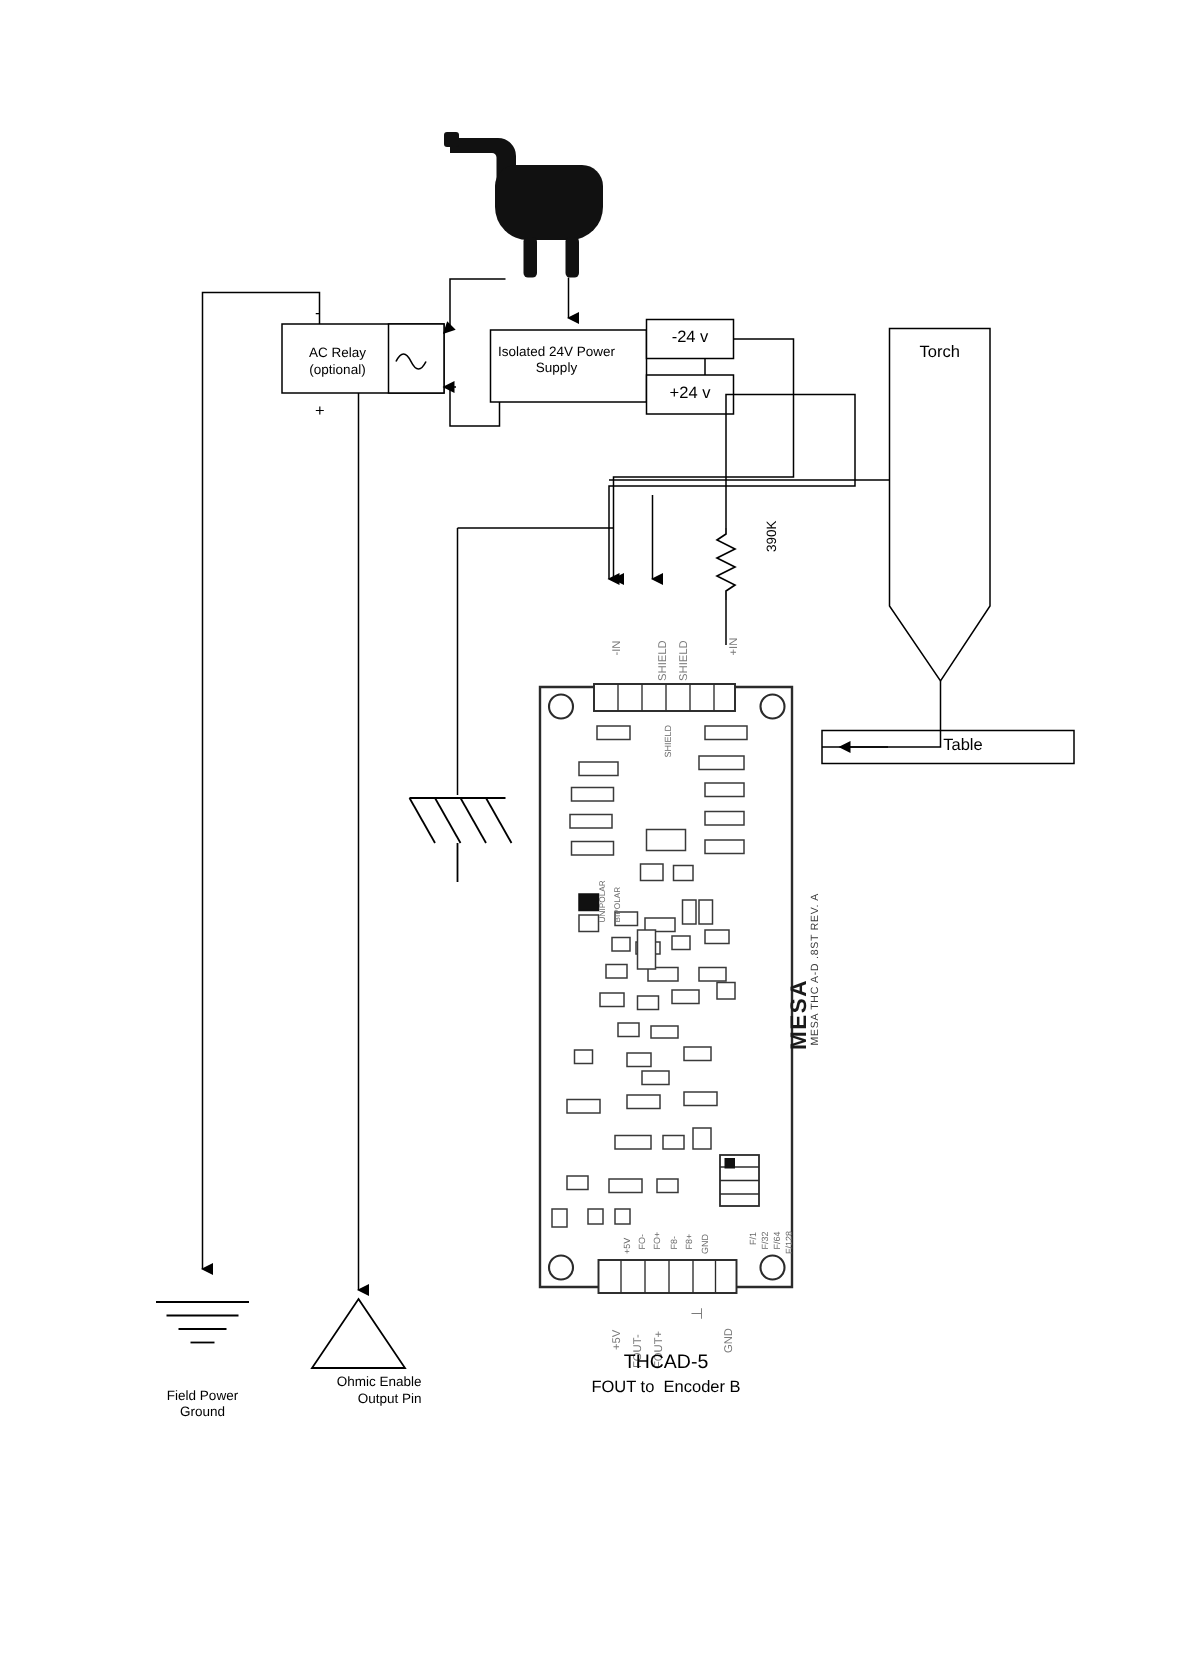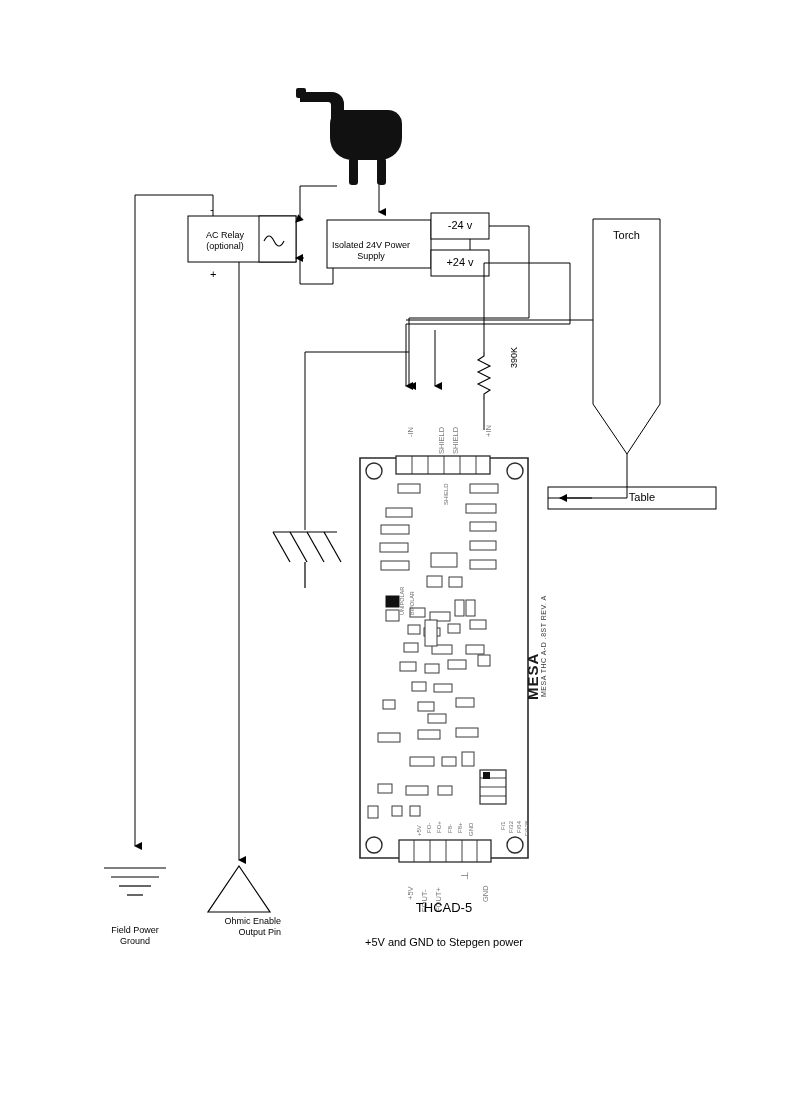--- a/index.html
+++ b/index.html
@@ -248,21 +248,21 @@
     </g>
   </svg>
 
   <div class="box-label" style="left:190px; top:230px; width:70px;">
     <span style="white-space:pre-line;">AC Relay
 (optional)</span>
   </div>
   <div class="txt" style="left:210px; top:203px; font-size:11px;">-</div>
   <div class="txt" style="left:210px; top:268px; font-size:11px;">+</div>
 
-  <div class="box-label" style="left:329px; top:229px; width:84px;margin-top:11px;">
+  <div class="box-label" style="left:329px; top:229px; width:84px;">
     <span style="white-space:pre-line;">Isolated 24V Power
 Supply</span>
   </div>
 
   <div class="box-label" style="left:431px; top:219px; width:58px; font-size:11px;">-24 v</div>
   <div class="box-label" style="left:431px; top:256px; width:58px; font-size:11px;">+24 v</div>
 
   <div class="box-label" style="left:593px; top:229px; width:67px; font-size:11px;">Torch</div>
 
   <div class="box-label" style="left:548px; top:491px; width:188px; font-size:11px;">Table</div>
@@ -303,15 +303,15 @@
   <div class="box-label" style="left:93px; top:925px; width:84px;">
     <span style="white-space:pre-line;">Field Power
 Ground</span>
   </div>
   <div class="box-label" style="left:197px; top:916px; width:84px;text-align:right;">
     <span style="white-space:pre-line;">Ohmic Enable
 Output Pin</span>
   </div>
 
   <div class="title-big" style="left:344px; top:900px; width:200px;">THCAD-5</div>
-  <div class="cap-line" style="left:294px; top:936px; width:300px;">+5V and GND to Stepgen power</div>
+  <div class="cap-line" style="left:294px; top:919px; width:300px;">FOUT to  Encoder B</div>
 
 </div>
 
 </body></html>

